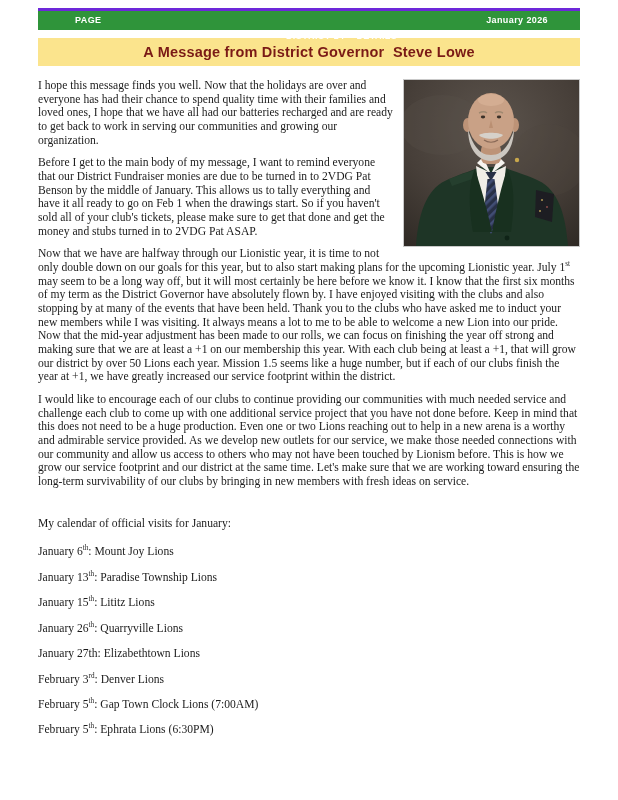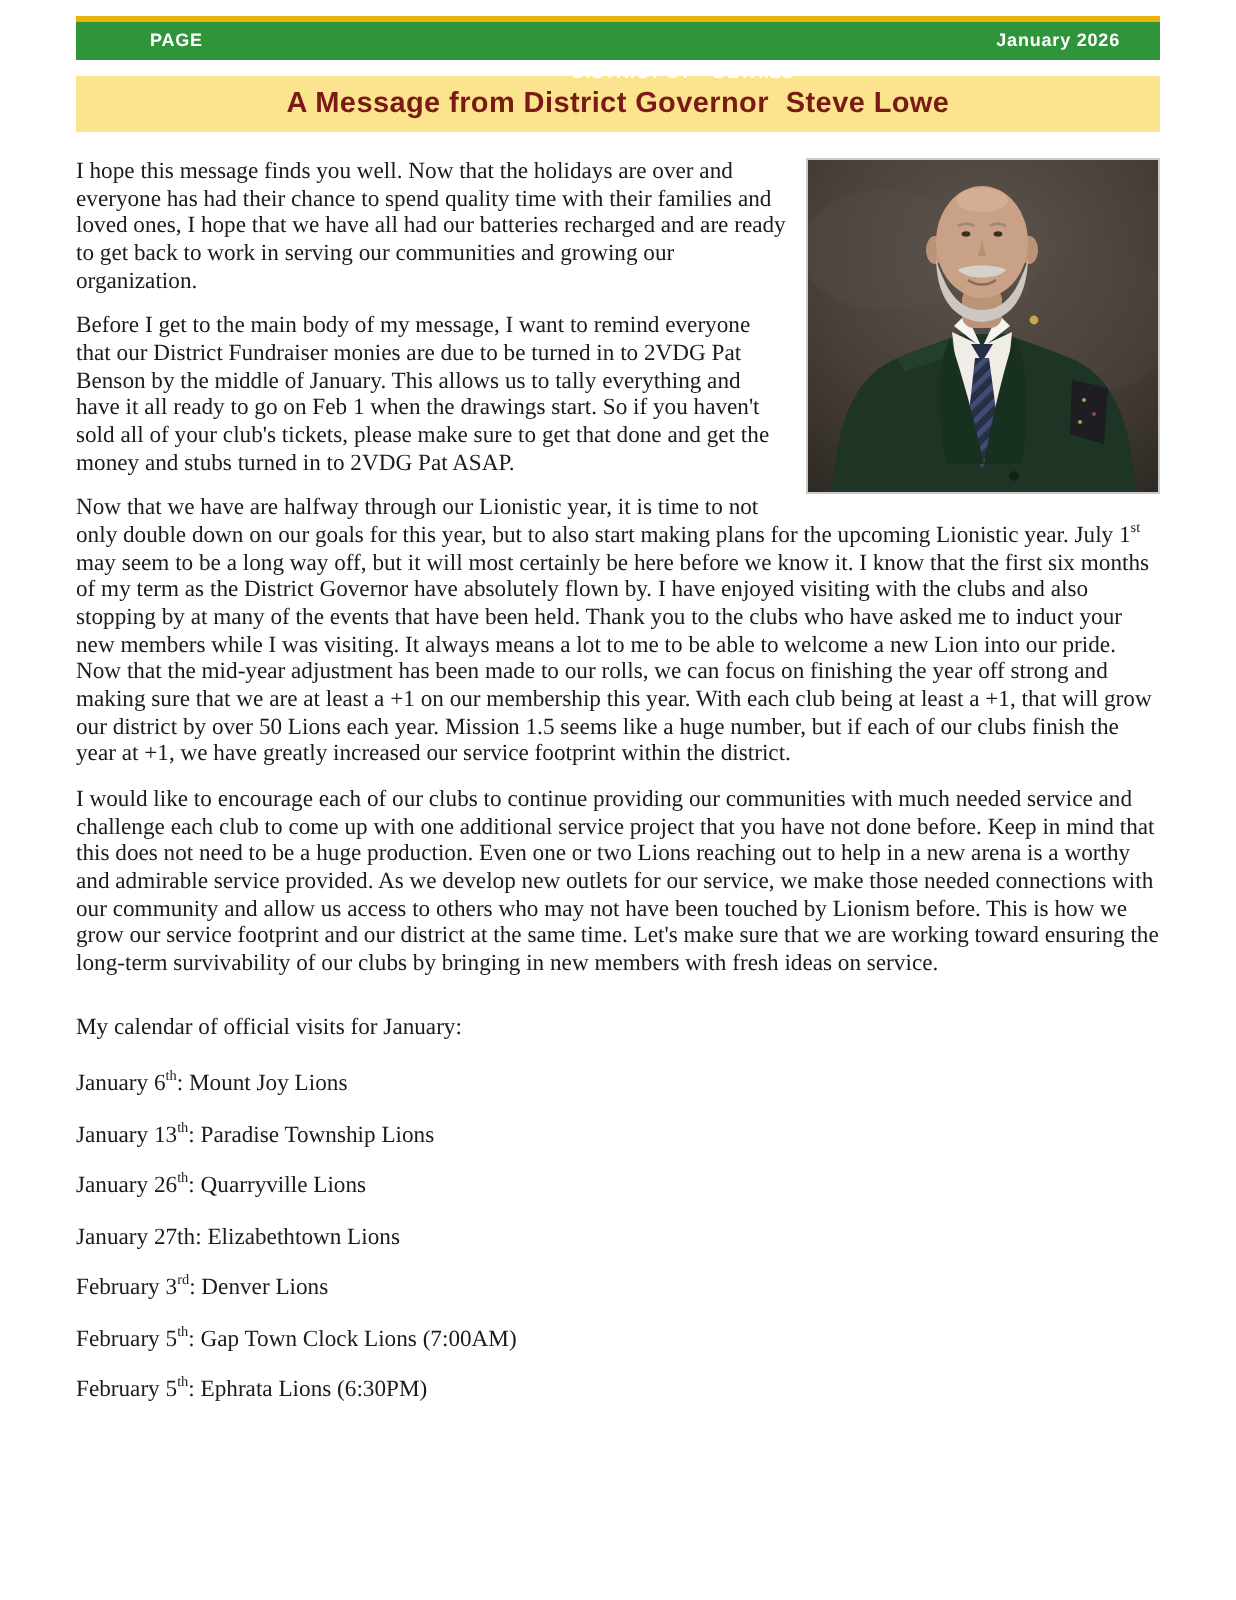--- a/index.html
+++ b/index.html
@@ -10,31 +10,31 @@
     font-family: "Liberation Serif", serif;
     color: #1b1b1b;
   }
   .page { padding: 8px 38px 0 38px; }
 
   
   .header-bar {
     position: relative;
     height: 19px;
     background: #2f943a;
-    border-top: 3px solid #eab308;
+    border-top: 3px solid #6d28d9;
     font-family: "Liberation Sans", sans-serif;
     font-weight: bold;
     font-size: 9px;
     letter-spacing: 0.4px;
     color: #ffffff;
     white-space: pre;
   }
   .header-bar .h-left  { position: absolute; left: 37px;  top: 4px; }
   .header-bar .h-center{ position: absolute; left: 56%;   top: 20px; transform: translateX(-50%); }
-  .header-bar .h-right { position: absolute; right: 20px; top: 4px; }
+  .header-bar .h-right { position: absolute; right: 32px; top: 4px; }
 
   
   .title-banner {
     margin-top: 8px;
     height: 28px;
     background: #fbe48d;
     display: flex; align-items: center; justify-content: center;
   }
   .title-banner h1 {
     margin: 0;
@@ -60,21 +60,21 @@
   .photo {
     float: right;
     width: 175px; height: 166px;
     margin: 0 0 10px 10px;
     border: 1px solid #c9c9c9;
     background: #3a342f;
   }
   .photo svg { display: block; }
 
   
-  .calendar { margin-top: 18px; }
+  .calendar { margin-top: 28px; }
   .calendar .cal-intro { margin: 0 0 15px 0; }
   .calendar .cal-entry { margin: 0 0 11.5px 0; line-height: 1.2; }
 </style>
 </head>
 <body>
 
 <div class="page">
 
   <div class="header-bar">
     <span class="h-left">PAGE</span>
@@ -147,20 +147,21 @@
     <p>I hope this message finds you well. Now that the holidays are over and everyone has had their chance to spend quality time with their families and loved ones, I hope that we have all had our batteries recharged and are ready to get back to work in serving our communities and growing our organization.</p>
     <p>Before I get to the main body of my message, I want to remind everyone that our District Fundraiser monies are due to be turned in to 2VDG Pat Benson by the middle of January. This allows us to tally everything and have it all ready to go on Feb 1 when the drawings start. So if you haven't sold all of your club's tickets, please make sure to get that done and get the money and stubs turned in to 2VDG Pat ASAP.</p>
     <p><span>Now that we have are halfway through our Lionistic year, it is time to not only double down on our goals for this year, but to also start making plans for the upcoming Lionistic year. July 1</span><sup>st</sup><span> may seem to be a long way off, but it will most certainly be here before we know it. I know that the first six months of my term as the District Governor have absolutely flown by. I have enjoyed visiting with the clubs and also stopping by at many of the events that have been held. Thank you to the clubs who have asked me to induct your new members while I was visiting. It always means a lot to me to be able to welcome a new Lion into our pride. Now that the mid-year adjustment has been made to our rolls, we can focus on finishing the year off strong and making sure that we are at least a +1 on our membership this year. With each club being at least a +1, that will grow our district by over 50 Lions each year. Mission 1.5 seems like a huge number, but if each of our clubs finish the year at +1, we have greatly increased our service footprint within the district.</span></p>
     <p>I would like to encourage each of our clubs to continue providing our communities with much needed service and challenge each club to come up with one additional service project that you have not done before. Keep in mind that this does not need to be a huge production. Even one or two Lions reaching out to help in a new arena is a worthy and admirable service provided. As we develop new outlets for our service, we make those needed connections with our community and allow us access to others who may not have been touched by Lionism before. This is how we grow our service footprint and our district at the same time. Let's make sure that we are working toward ensuring the long-term survivability of our clubs by bringing in new members with fresh ideas on service.</p>
 
     <div class="calendar">
       <p class="cal-intro">My calendar of official visits for January:</p>
 
       <p class="cal-entry"><span>January 6</span><sup>th</sup><span>: Mount Joy Lions</span></p>
       <p class="cal-entry"><span>January 13</span><sup>th</sup><span>: Paradise Township Lions</span></p>
+      <p class="cal-entry"><span>January 15</span><sup>th</sup><span>: Lititz Lions</span></p>
       <p class="cal-entry"><span>January 26</span><sup>th</sup><span>: Quarryville Lions</span></p>
       <p class="cal-entry"><span>January 27th</span><sup></sup><span>: Elizabethtown Lions</span></p>
       <p class="cal-entry"><span>February 3</span><sup>rd</sup><span>: Denver Lions</span></p>
       <p class="cal-entry"><span>February 5</span><sup>th</sup><span>: Gap Town Clock Lions (7:00AM)</span></p>
       <p class="cal-entry"><span>February 5</span><sup>th</sup><span>: Ephrata Lions (6:30PM)</span></p>
     </div>
 
   </div>
 </div>
 

